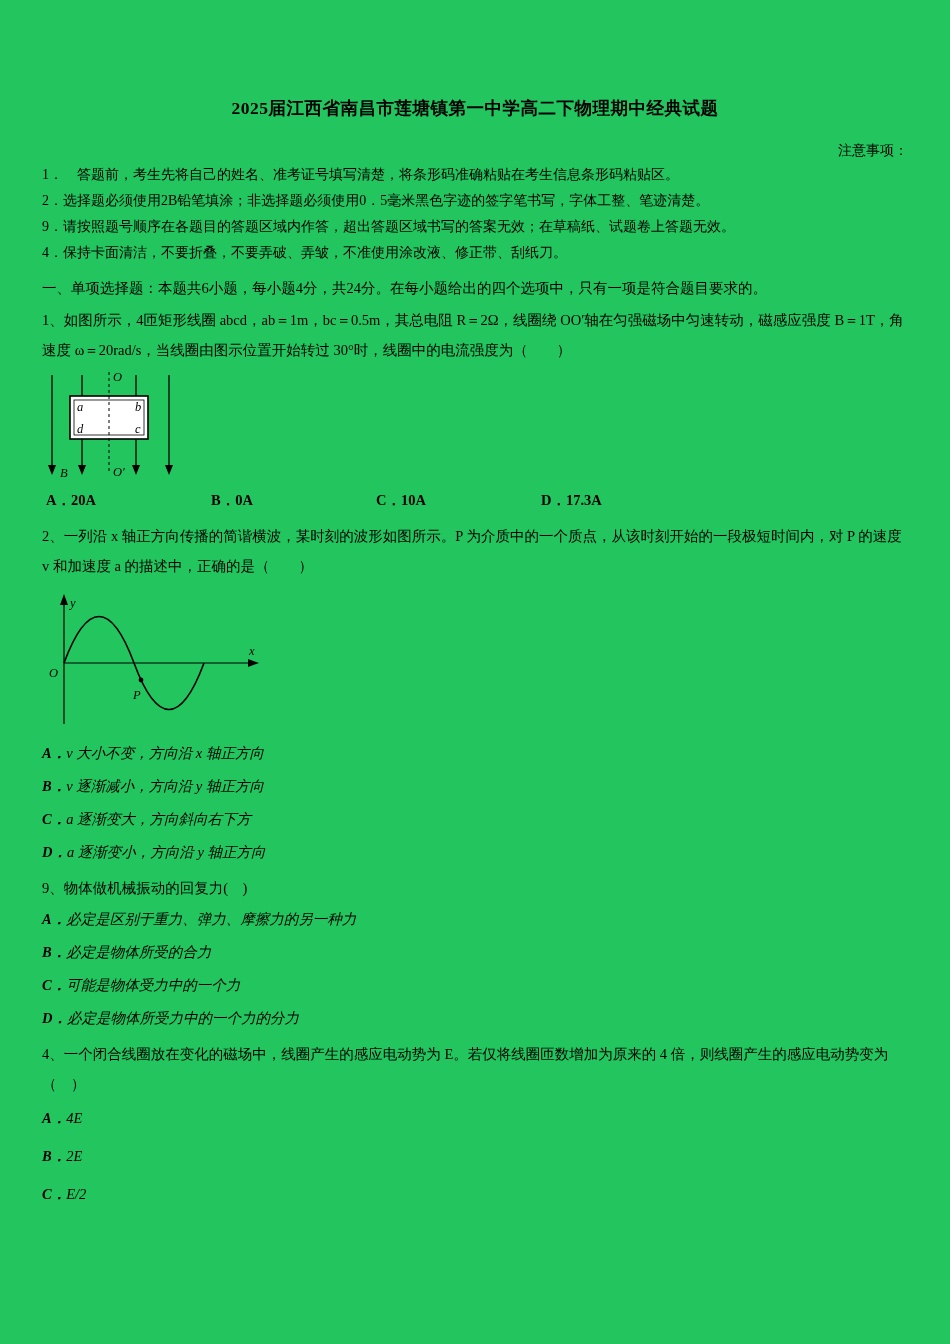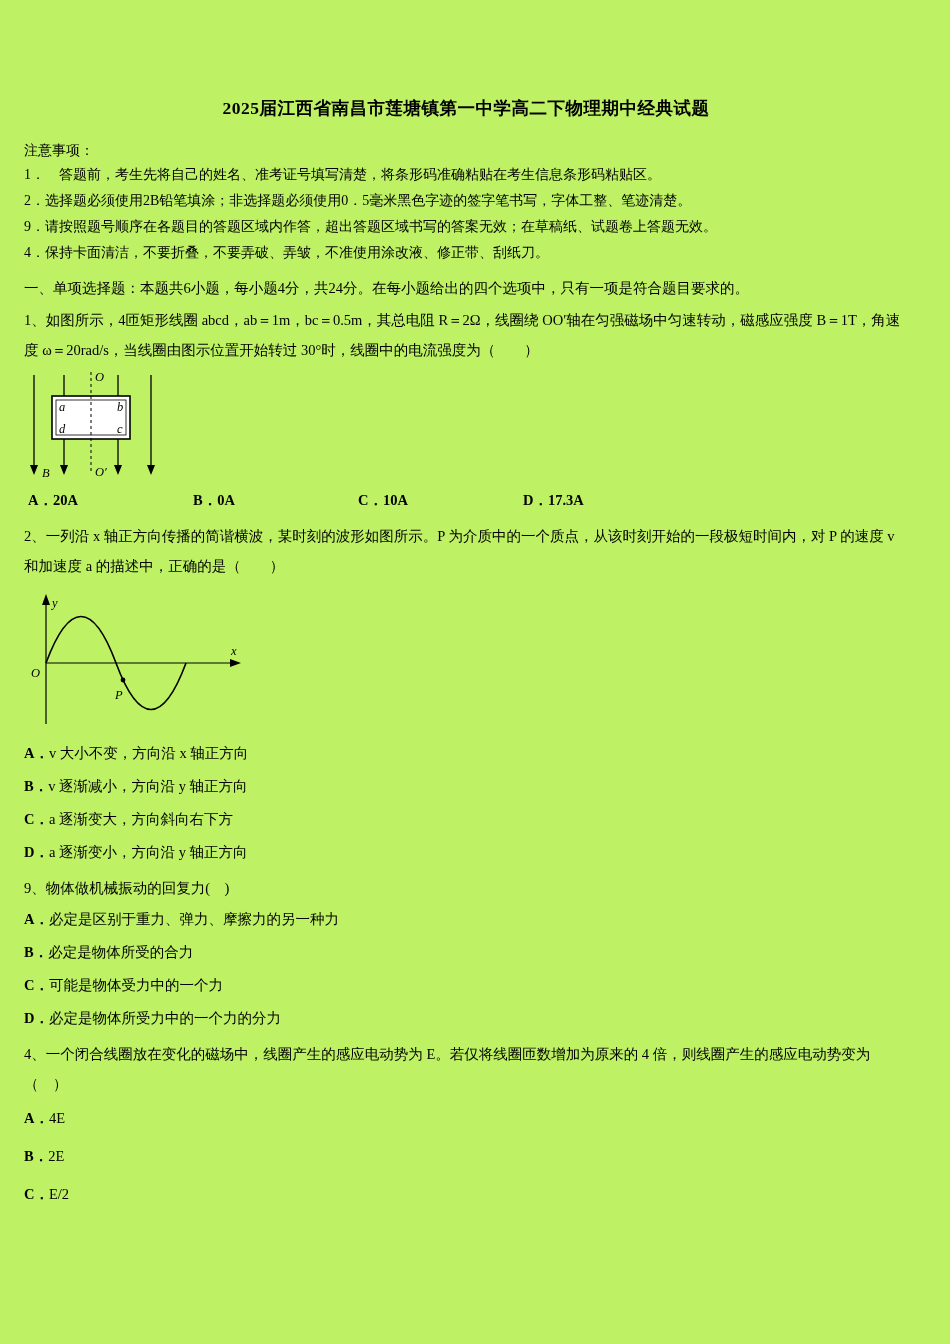--- a/index.html
+++ b/index.html
@@ -4,35 +4,35 @@
 <style>
   * { margin:0; padding:0; box-sizing:border-box; }
   html,body { background:#fff; }
   body {
     width:950px; height:1344px;
     color:#000;
     font-family:"Liberation Serif","DejaVu Serif",serif;
     font-size:14.5px;
     overflow:hidden;
   }
-  .page { width:950px; height:1344px; padding:96px 42px 40px 24px; background:#bef264; }
+  .page { width:950px; height:1344px; padding:96px 42px 40px 42px; background:#22c55e; }
   .title {
     text-align:center; font-size:17.5px; font-weight:bold;
     margin-bottom:20px; letter-spacing:0.5px;
   }
-  .notice-heading { font-size:14px; line-height:22px; }
+  .notice-heading { font-size:14px; line-height:22px;text-align:right; }
   .notice-item { font-size:14px; line-height:26px; white-space:pre-wrap; }
   .section-heading { margin-top:9px; line-height:26px; white-space:pre-wrap; }
   .question { margin-top:4px; }
   .stem { line-height:30px; white-space:pre-wrap; }
   .figure-wrap { margin:4px 0 2px 0; }
   .figure-wrap.wave { margin:8px 0 8px 0; }
   .options-row { display:flex; margin:2px 0 6px 4px; line-height:30px; }
   .options-row .option { width:165px; font-weight:bold; white-space:pre-wrap; }
-  .option-list .option { line-height:33px; white-space:pre-wrap; }
+  .option-list .option { line-height:33px; white-space:pre-wrap;font-style:italic; }
   .option-list.wide .option { line-height:38px; }
   .option-label { font-weight:bold; }
   .fig-label {
     font-family:"Liberation Serif","DejaVu Serif",serif;
     font-style:italic; font-size:12.5px; fill:#000;
   }
   svg { display:block; }
 </style>
 </head>
 <body>

